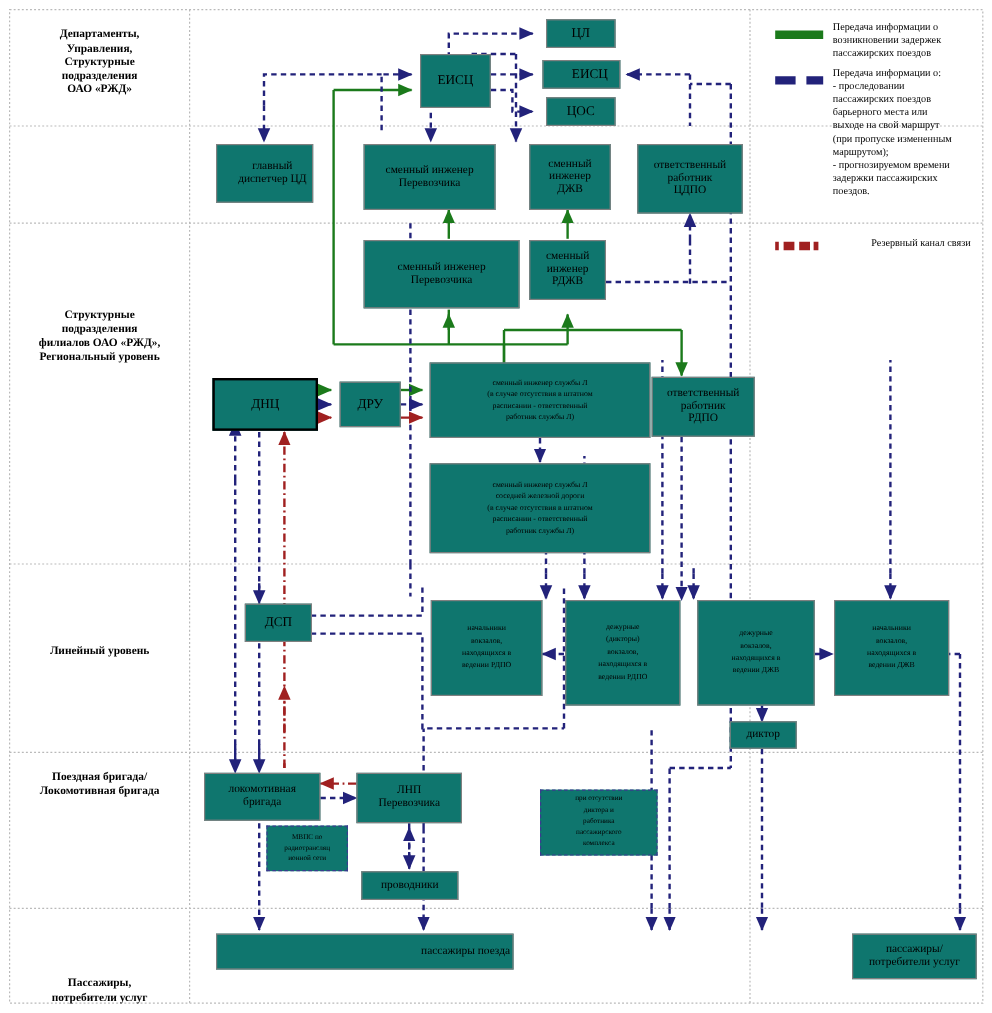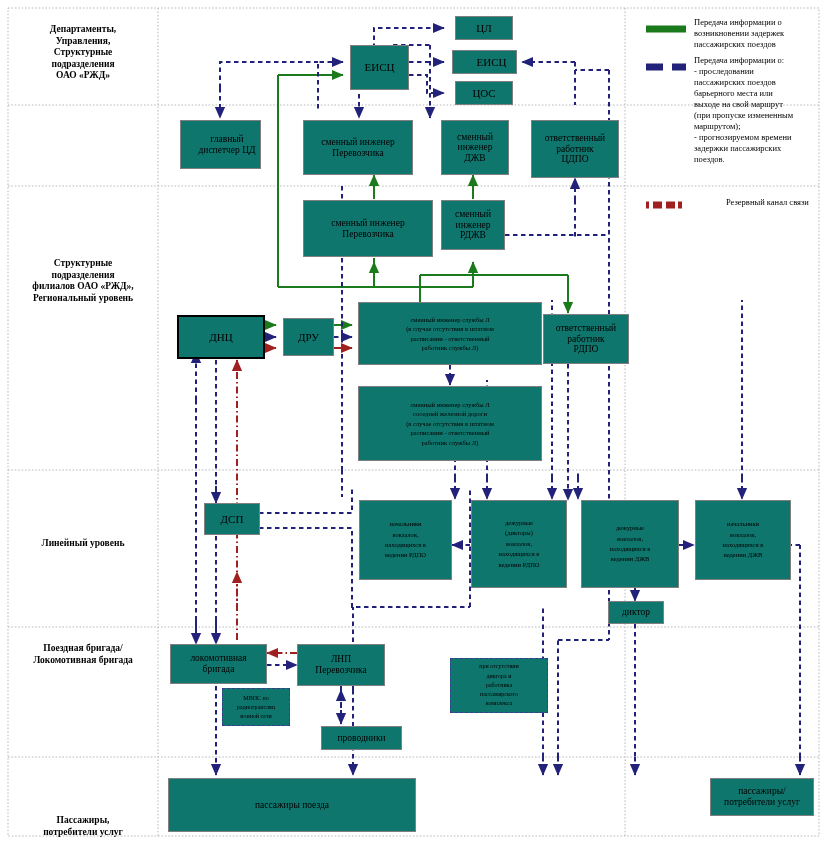--- a/index.html
+++ b/index.html
@@ -313,32 +313,32 @@
     </div>
   <div class="node sz-sm" style="left:297px;top:644px;width:88px;height:42px;">
       <span style="white-space:pre-line">ЛНП
 Перевозчика</span>
     </div>
   <div class="node dashed sz-xxs" style="left:222px;top:688px;width:68px;height:38px;line-height:1.5;">
       <span style="white-space:pre-line">МВПС по
 радиотрансляц
 ионной сети</span>
     </div>
-  <div class="node sz-sm" style="left:301px;top:726px;width:81px;height:24px;margin-left:20px;">
+  <div class="node sz-sm" style="left:301px;top:726px;width:81px;height:24px;">
       <span style="white-space:pre-line">проводники</span>
     </div>
   <div class="node dashed sz-xxs" style="left:450px;top:658px;width:98px;height:55px;line-height:1.55;">
       <span style="white-space:pre-line">при отсутствии
 диктора и
 работника
 пассажирского
 комплекса</span>
     </div>
 
-  <div class="node sz-sm" style="left:168px;top:778px;width:248px;height:54px;">
+  <div class="node sz-sm" style="left:180px;top:778px;width:248px;height:30px;justify-content:flex-end;">
       <span style="white-space:pre-line">пассажиры поезда</span>
     </div>
   <div class="node sz-sm" style="left:710px;top:778px;width:104px;height:38px;">
       <span style="white-space:pre-line">пассажиры/
 потребители услуг</span>
     </div>
 
   <svg class="legend-swatch" style="left:645px;top:24px;width:42px;height:10px;" viewBox="0 0 42 10">
     <line x1="1" y1="5" x2="41" y2="5" stroke="#1b7a1b" stroke-width="7"></line>
   </svg>

